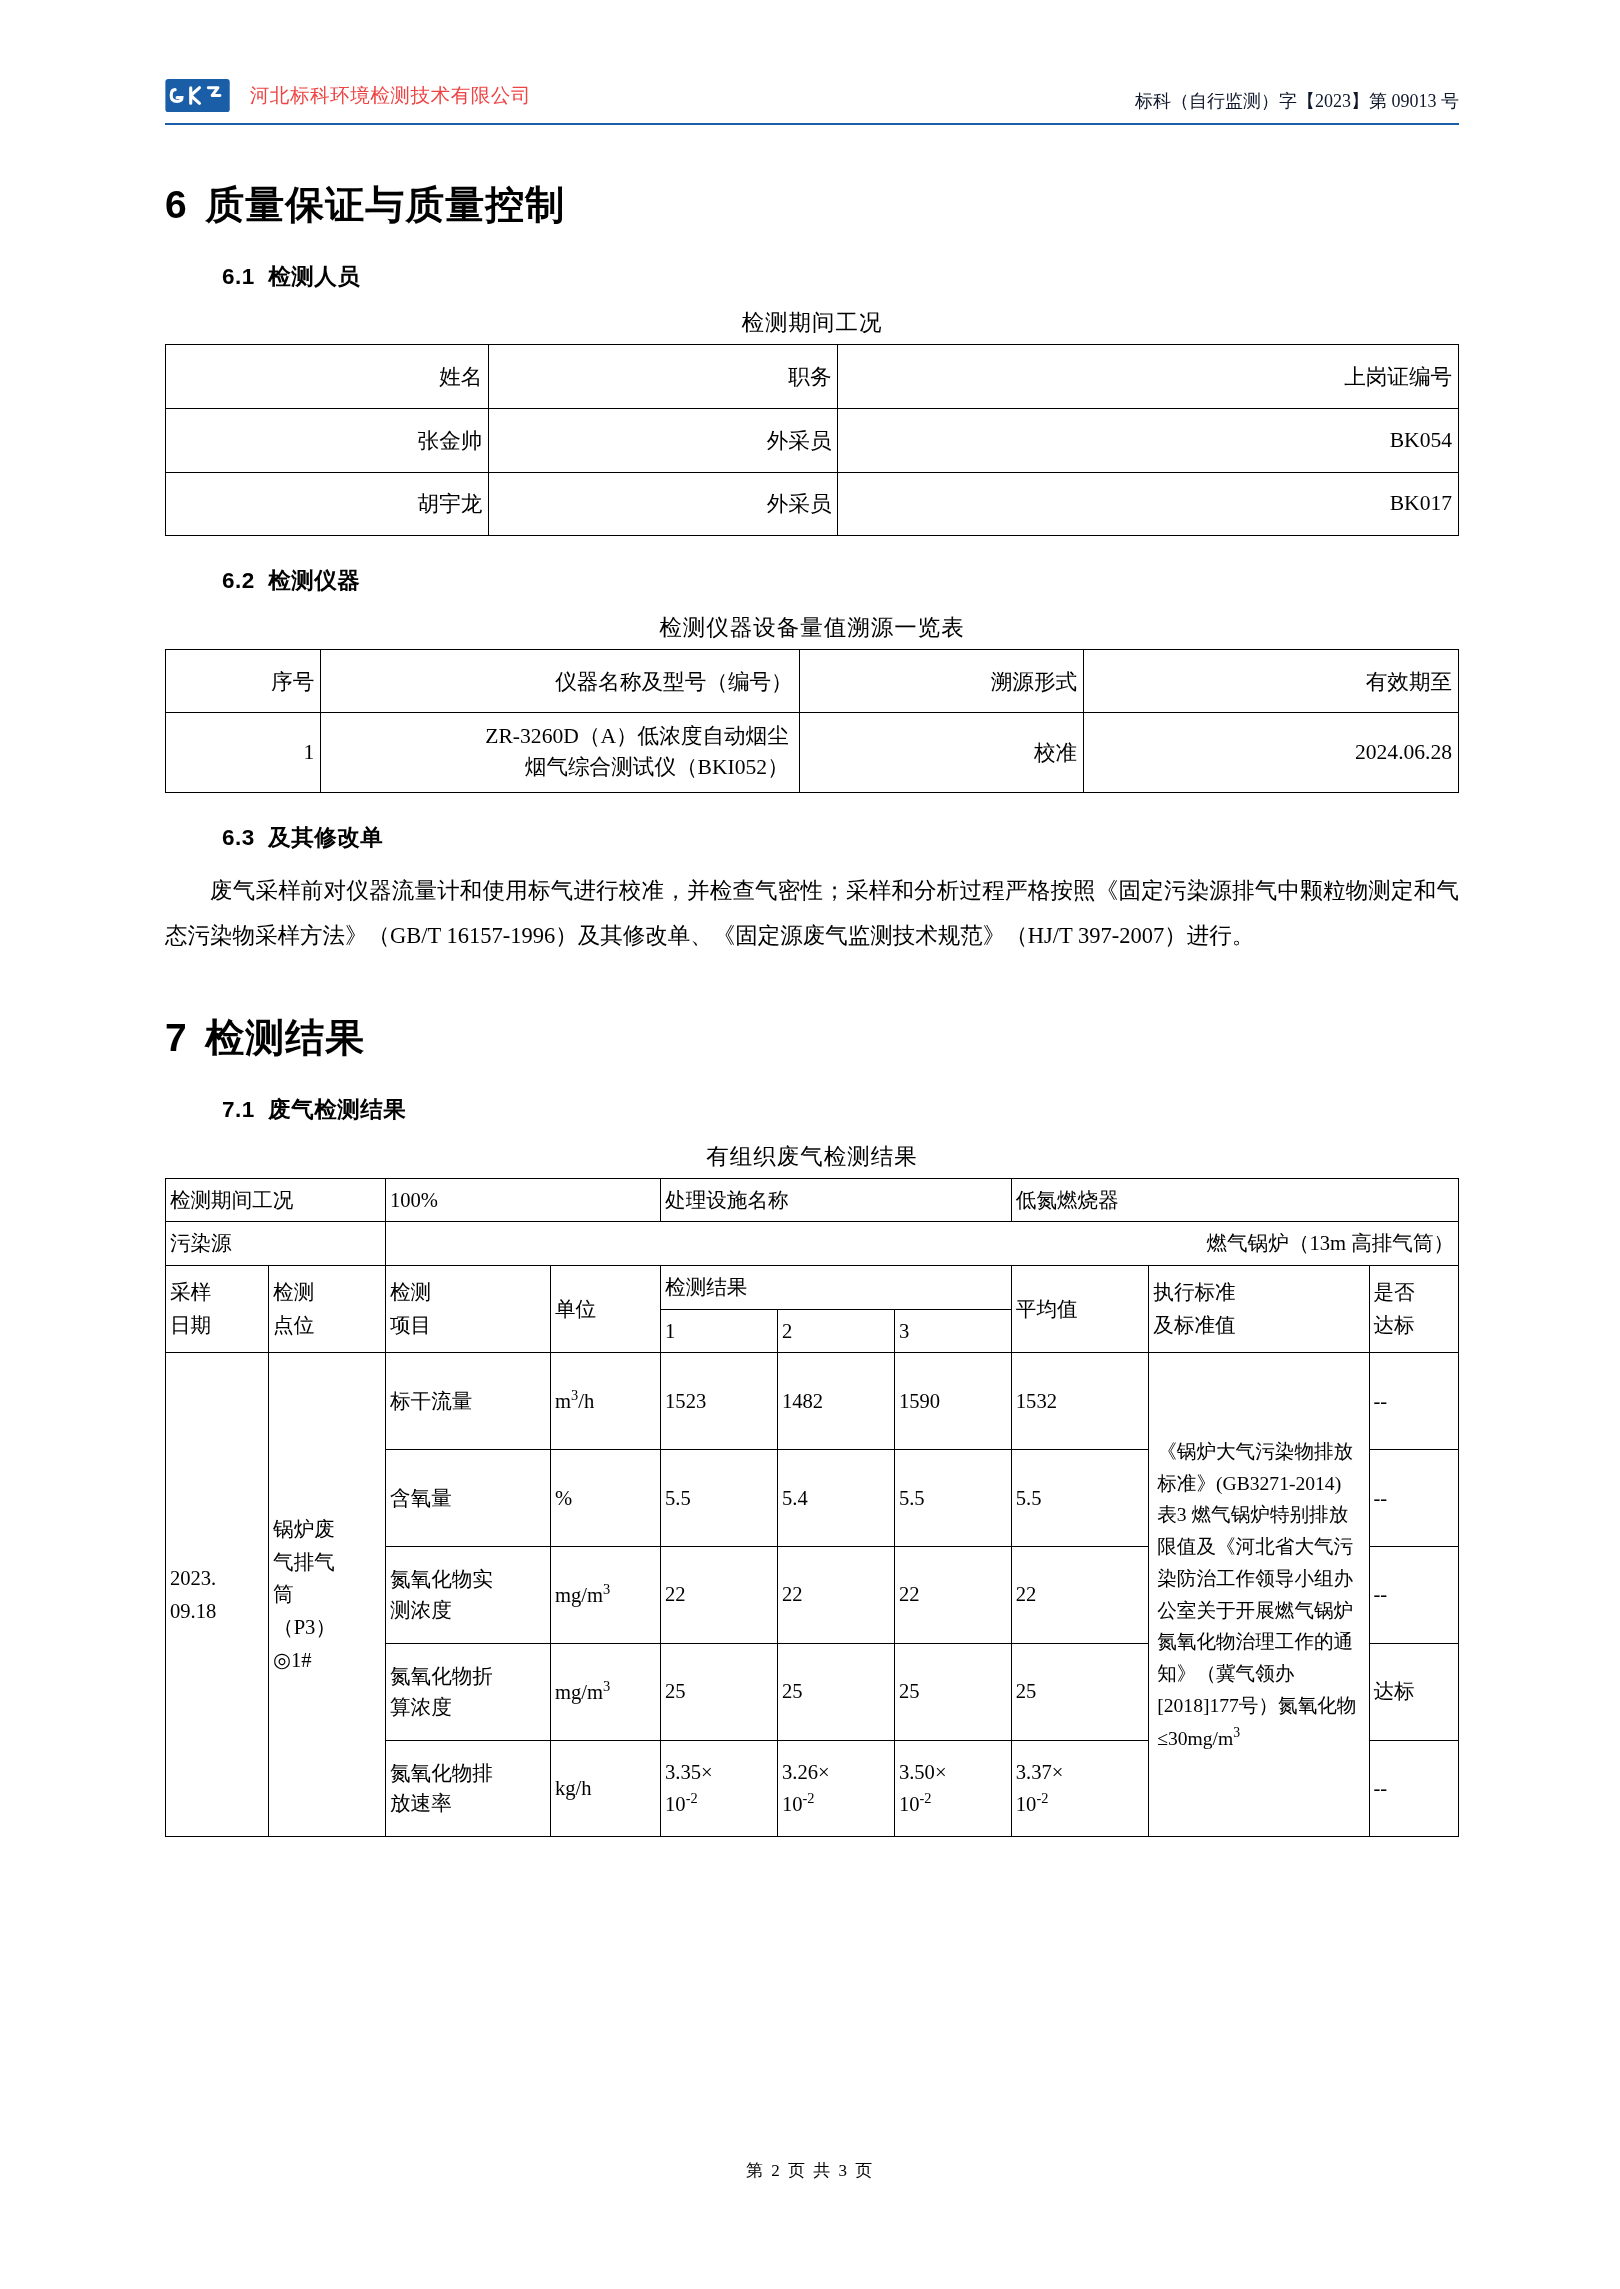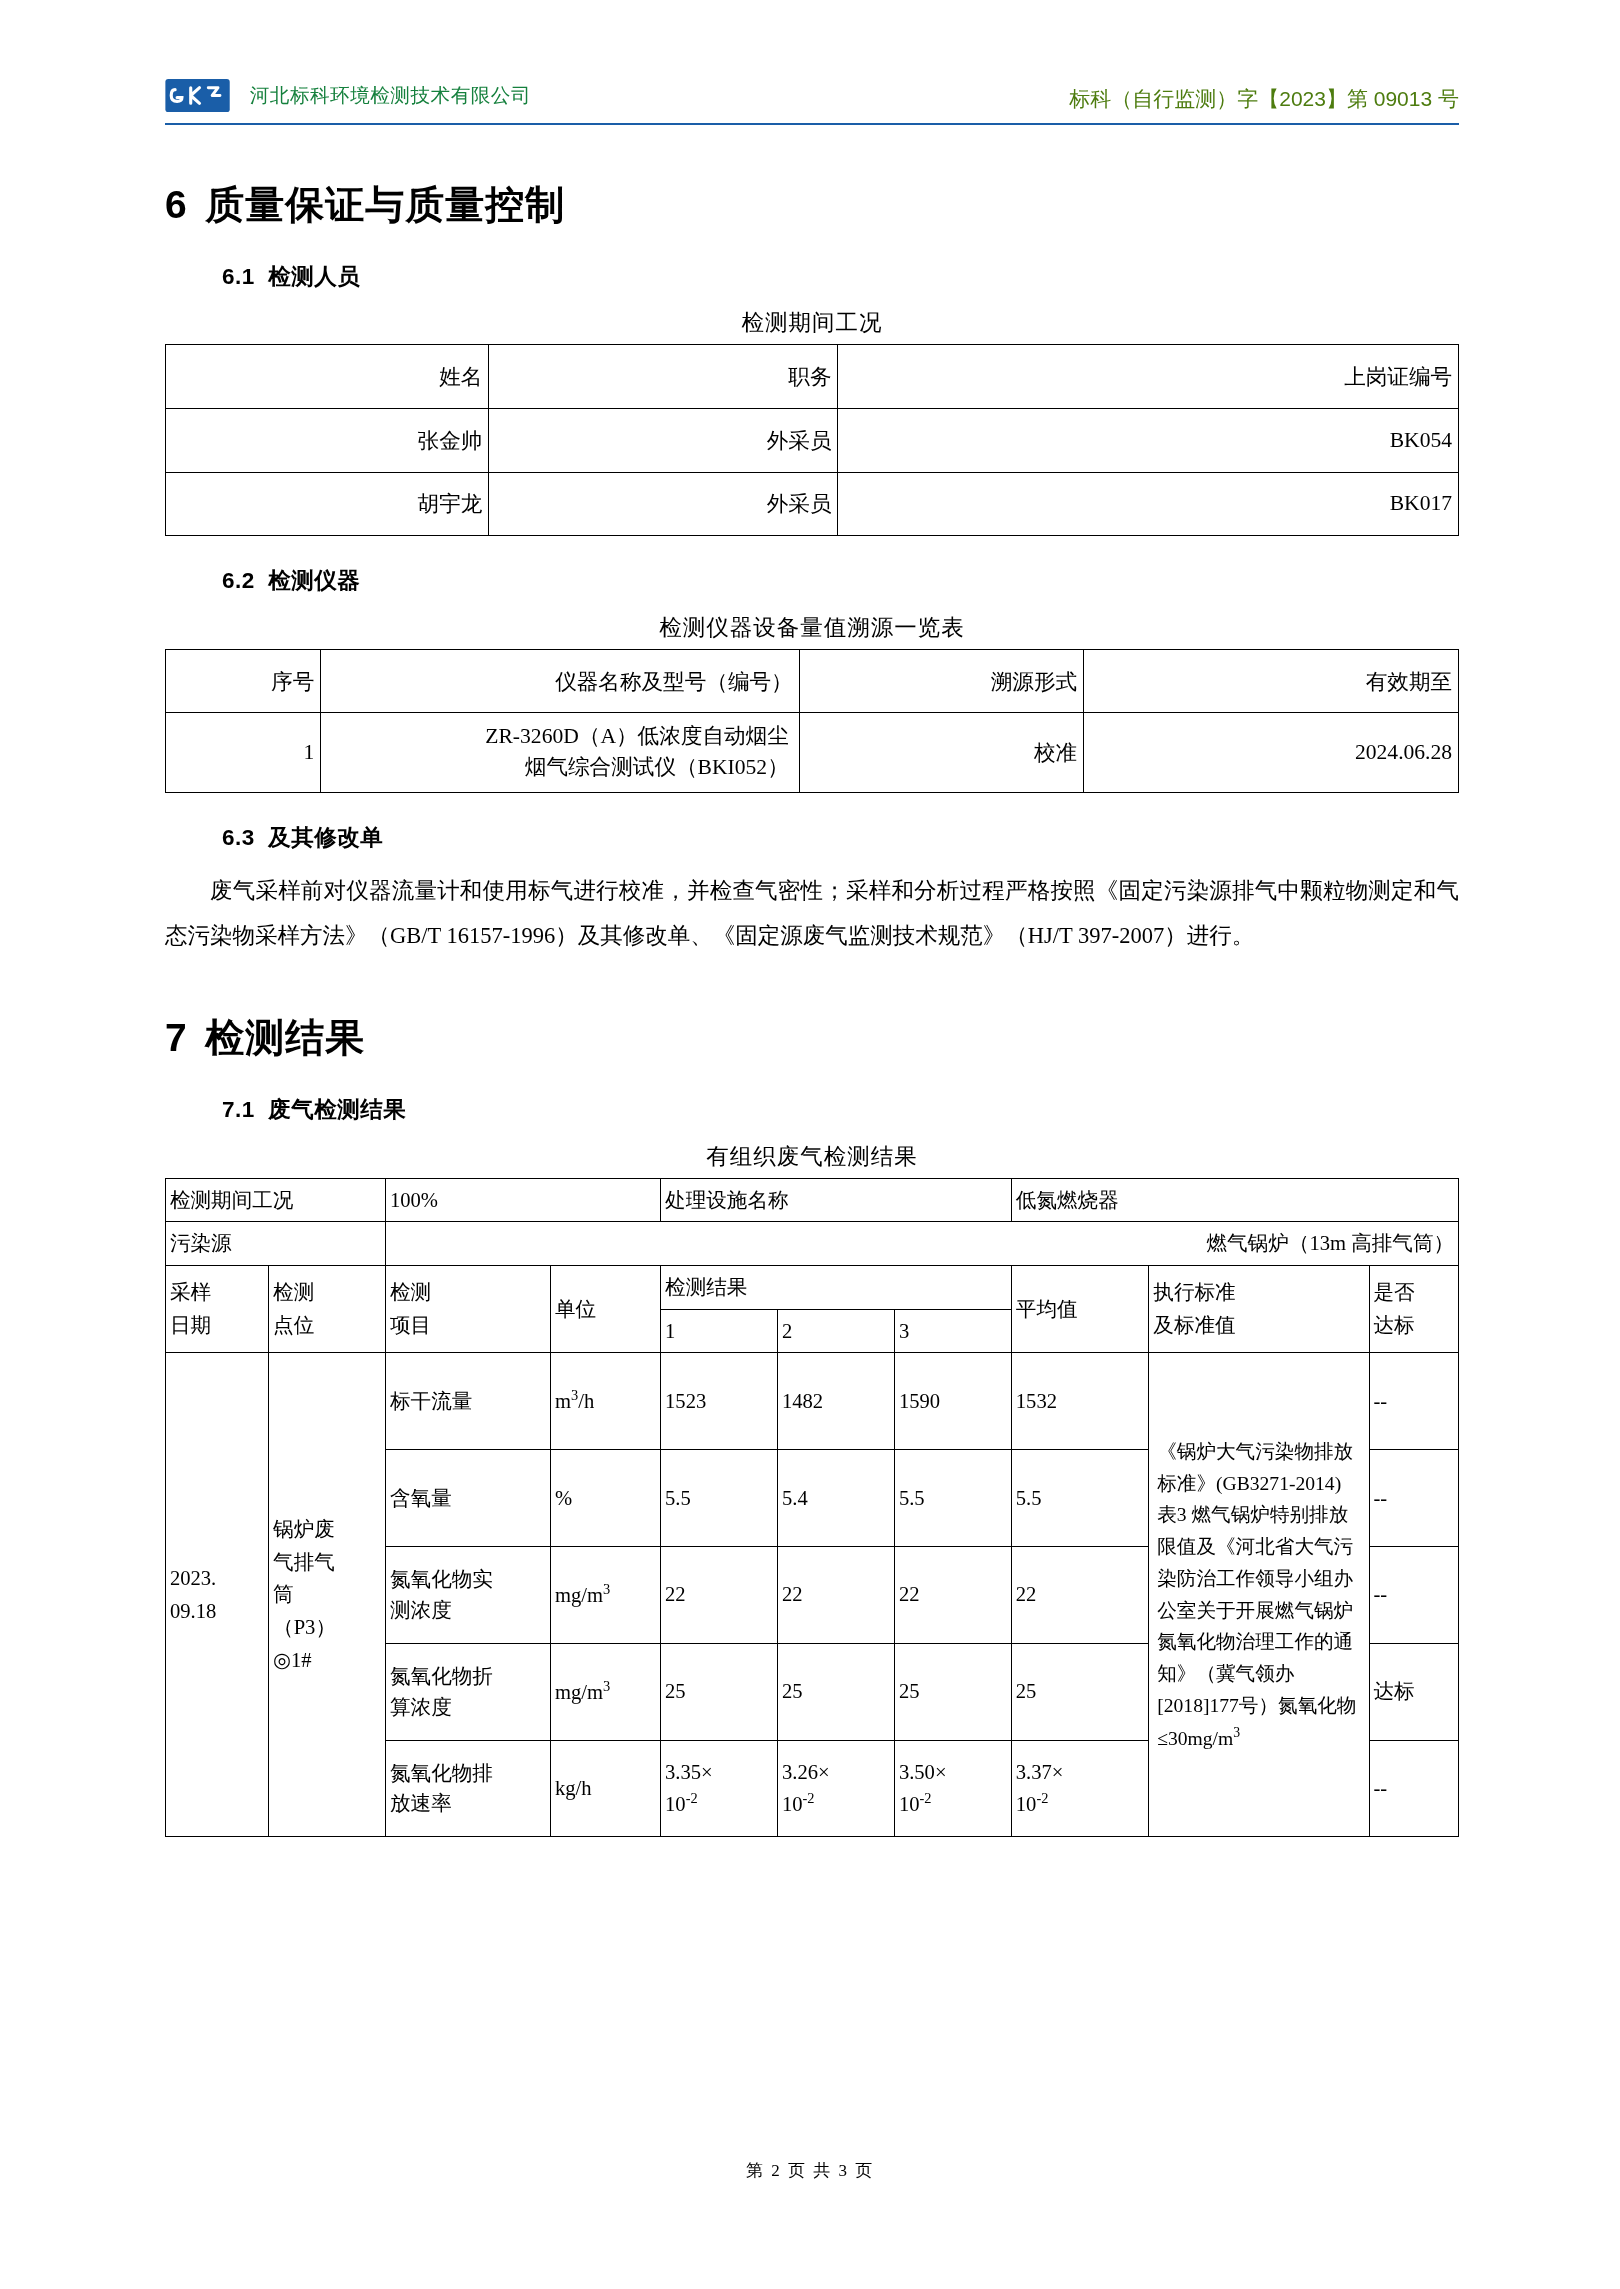--- a/index.html
+++ b/index.html
@@ -40,27 +40,27 @@
   }
   .logo {
     width: 69px;
     height: 39px;
     position: relative;
     flex: none;
   }
   .company-name {
     font-family: "Liberation Sans", sans-serif;
     font-size: 19.6px;
-    color: #15803d;
+    color: #ef4444;
     letter-spacing: 0.5px;
   }
   .doc-number {
-    font-family: Liberation Sans, sans-serif;
-    font-size: 21px;
-    color: #4d7c0f;
+    font-family: Liberation Serif, serif;
+    font-size: 18px;
+    color: #0f172a;
     padding-bottom: 2px;
   }
   
   h1.sec {
     font-family: "Liberation Sans", sans-serif;
     font-size: 39px;
     font-weight: bold;
     margin: 53px 0 27.4px 0;
     letter-spacing: 1px;
   }

